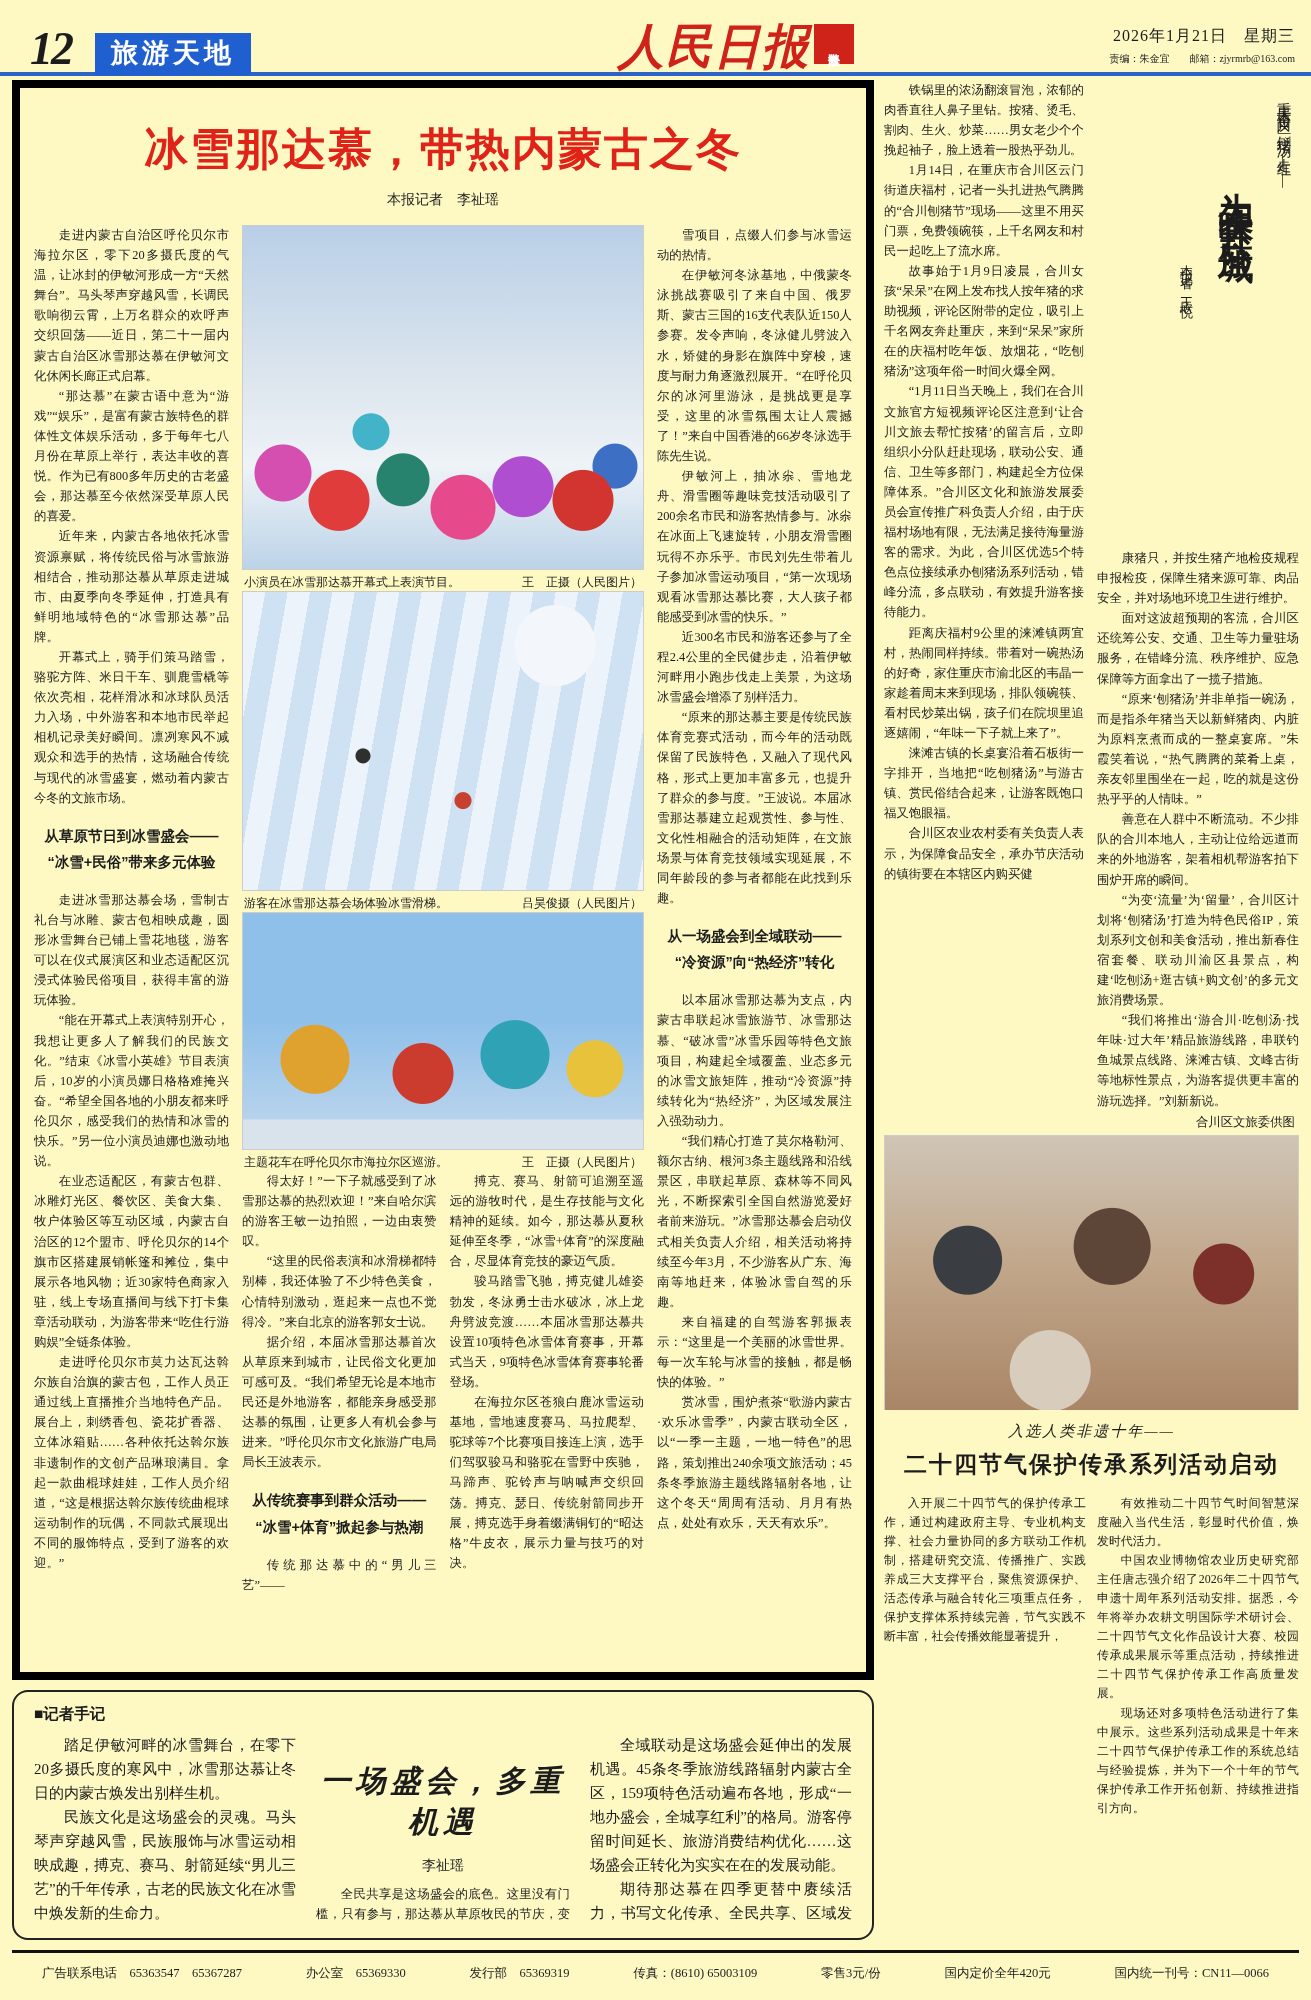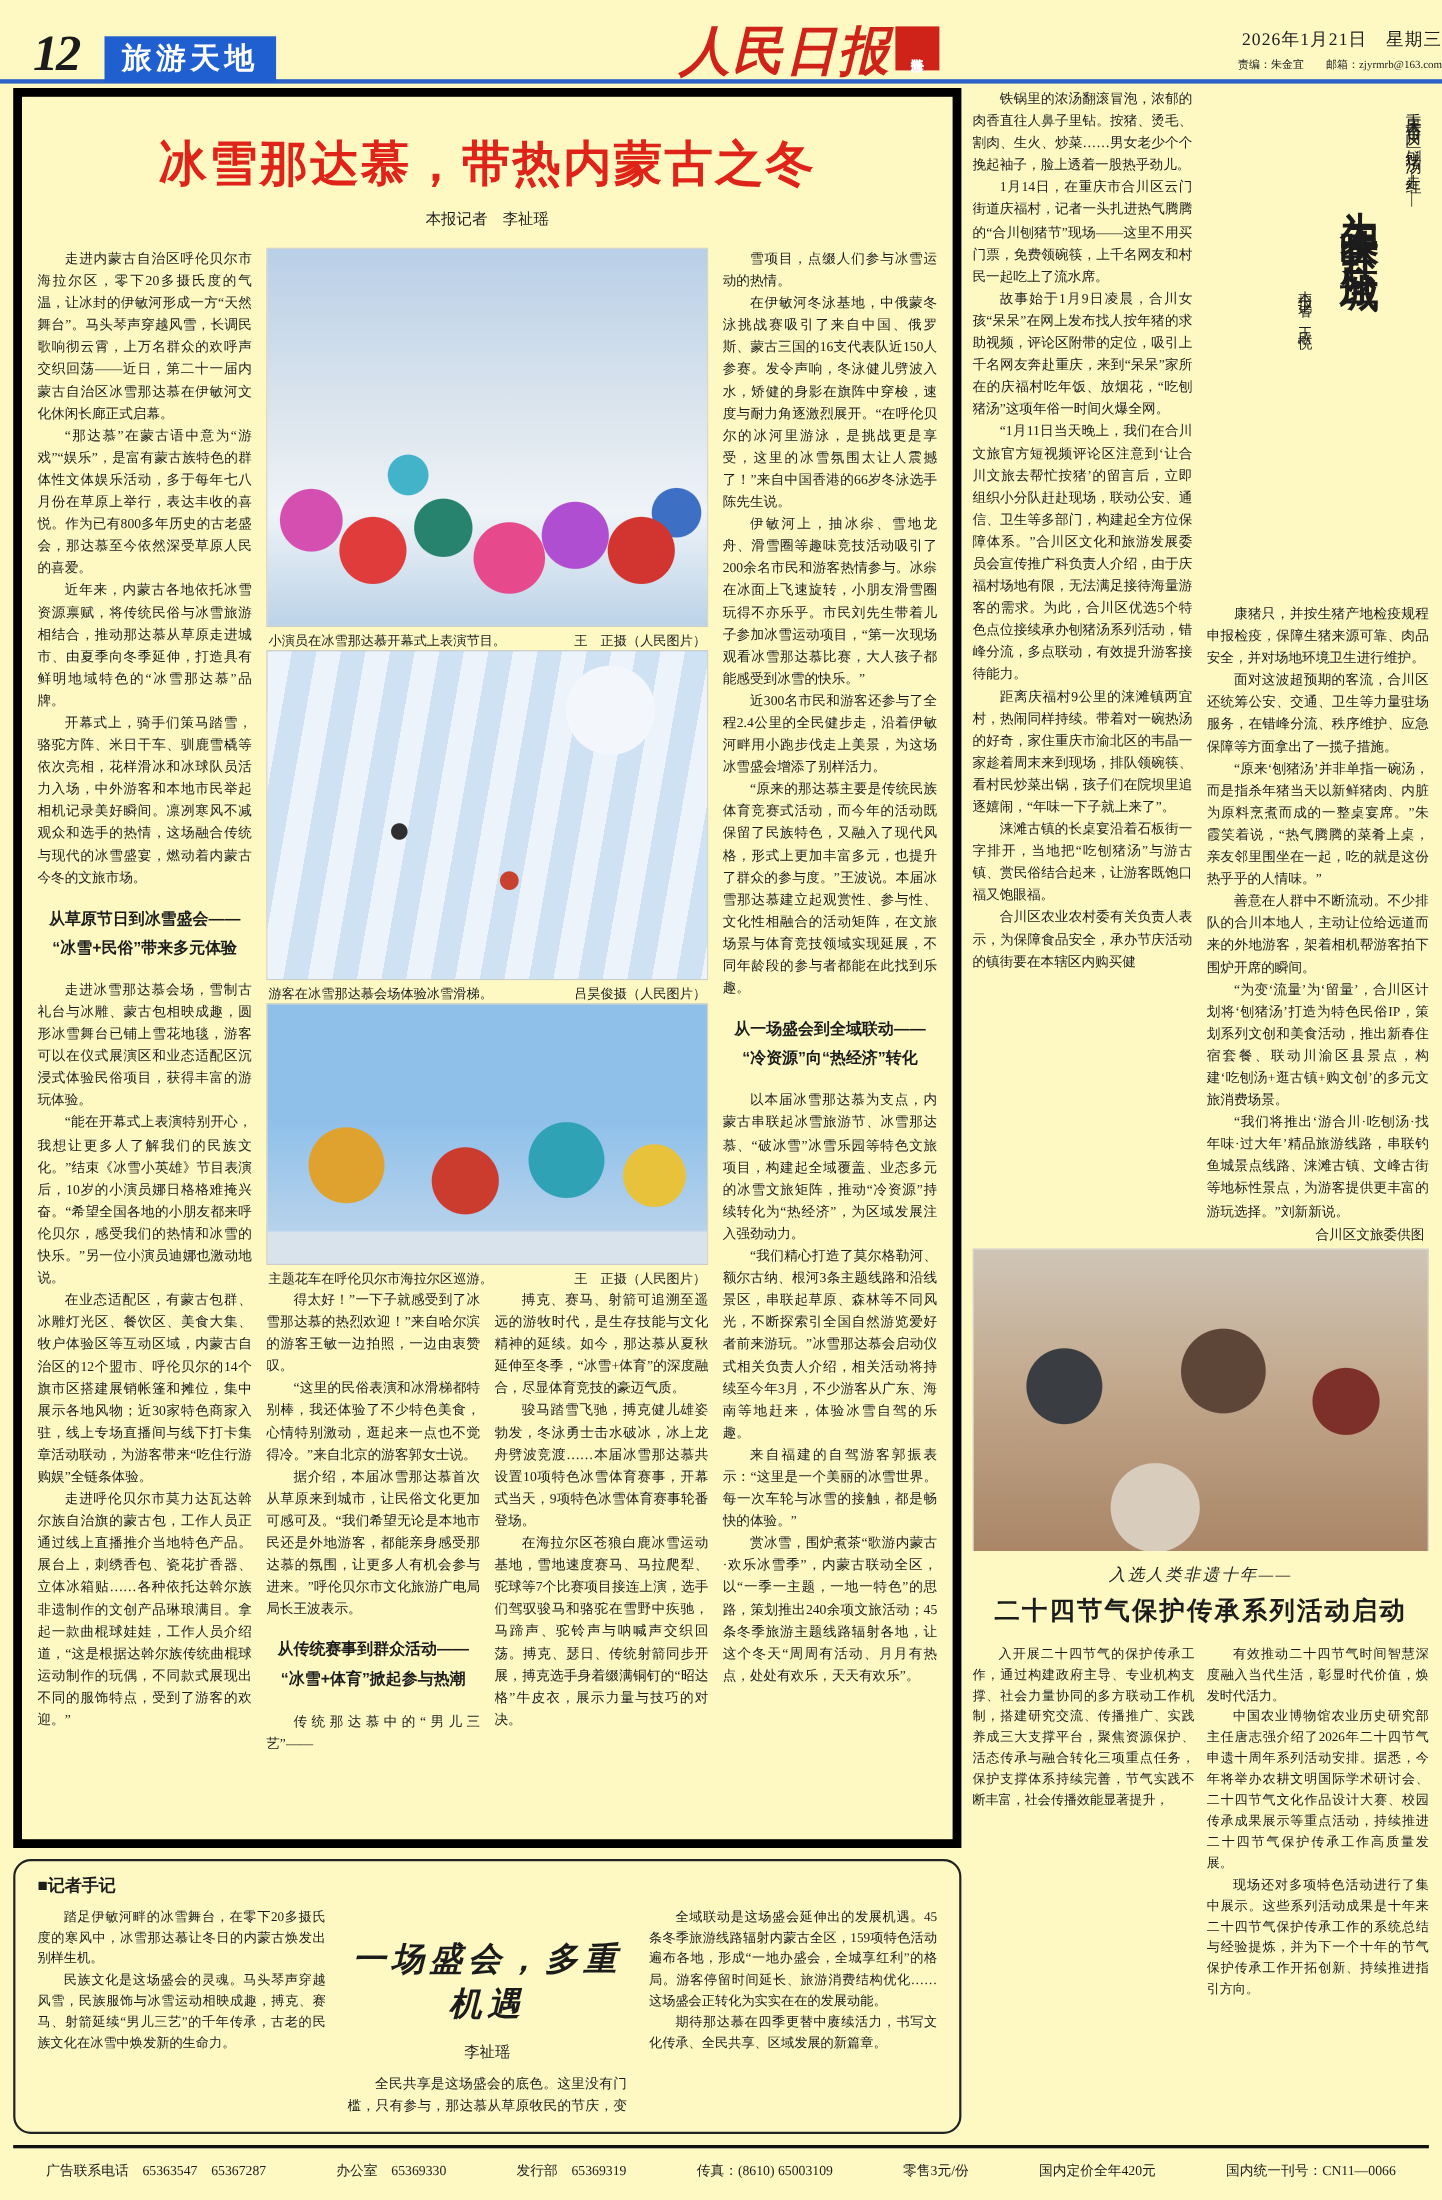--- a/index.html
+++ b/index.html
@@ -6,21 +6,21 @@
   body { background:#e8e8e4; font-family:"Liberation Serif", serif; }
   .page { width:1311px; height:2000px; background:#fef9c3; margin:0 auto; position:relative; overflow:hidden; color:#1c1c1c; }
 
   
   .header { position:relative; height:72px; }
   .pagenum { position:absolute; left:30px; top:22px; font-size:46px; font-weight:bold; font-style:italic; letter-spacing:-2px; }
   .badge { position:absolute; left:95px; top:33px; background:#1f5fd0; color:#fff; font-family:"Liberation Sans",sans-serif; font-weight:bold; font-size:27px; padding:2px 16px 4px; letter-spacing:4px; }
   .masthead { position:absolute; left:618px; top:24px; display:flex; align-items:flex-start; }
   .masthead-text { color:#cf2218; font-size:46px; font-weight:bold; font-style:italic; letter-spacing:2px; line-height:1; transform:scaleY(1.05); }
   .edition { width:40px; height:40px; background:#cf2218; color:#fff; margin-left:4px; writing-mode:vertical-rl; font-size:12px; font-weight:bold; text-align:center; line-height:40px; letter-spacing:1px; }
-  .dateblock { position:absolute; right:0; top:26px; text-align:right; }
+  .dateblock { position:absolute; right:16px; top:26px; text-align:right; }
   .date-l1 { font-size:16px; letter-spacing:1px; }
   .date-l2 { font-size:10px; margin-top:5px; color:#222; }
   .bluebar { height:4px; background:#2b63c9; margin:0 0 4px 0; }
 
   
   .mainwrap { display:flex; gap:10px; padding:0 12px; }
   .leftstack { width:862px; }
   .rightstack { flex:1; min-width:0; }
 
   
@@ -90,21 +90,21 @@
   .solar-kicker { text-align:center; font-size:15px; letter-spacing:2px; font-style:italic; margin:12px 0 8px; }
   .solar-headline { text-align:center; font-family:"Liberation Sans",sans-serif; font-size:23px; font-weight:bold; letter-spacing:2px; margin-bottom:14px; }
   .scols { display:flex; gap:11px; height:428px; overflow:hidden; }
   .scol { flex:1; font-size:11.9px; line-height:1.6; text-align:justify; overflow:hidden; }
   .scol p { text-indent:2em; }
 
   
   .notebox { margin-top:10px; border:2px solid #222; border-radius:16px; height:250px; padding:12px 20px; overflow:hidden; }
   .note-label { font-family:"Liberation Sans",sans-serif; font-weight:bold; font-size:15.5px; margin-bottom:8px; }
   .note-cols { display:flex; gap:20px; height:190px; overflow:hidden; }
-  .note-c { width:262px; font-size:12px; line-height:1.6; text-align:justify; overflow:hidden; }
+  .note-c { width:262px; font-size:15px; line-height:1.6; text-align:justify; overflow:hidden; }
   .note-c p { text-indent:2em; }
   .note-mid { flex:1; text-align:center; }
   .note-title { font-size:30px; font-weight:bold; letter-spacing:5px; font-style:italic; margin-top:28px; }
   .note-author { font-size:14px; margin-top:14px; }
 
   
   .footer { margin:10px 12px 0; border-top:3px solid #111; padding:12px 30px 0; display:flex; justify-content:space-between; font-size:12.5px; }
 </style>
 </head>
 <body>

